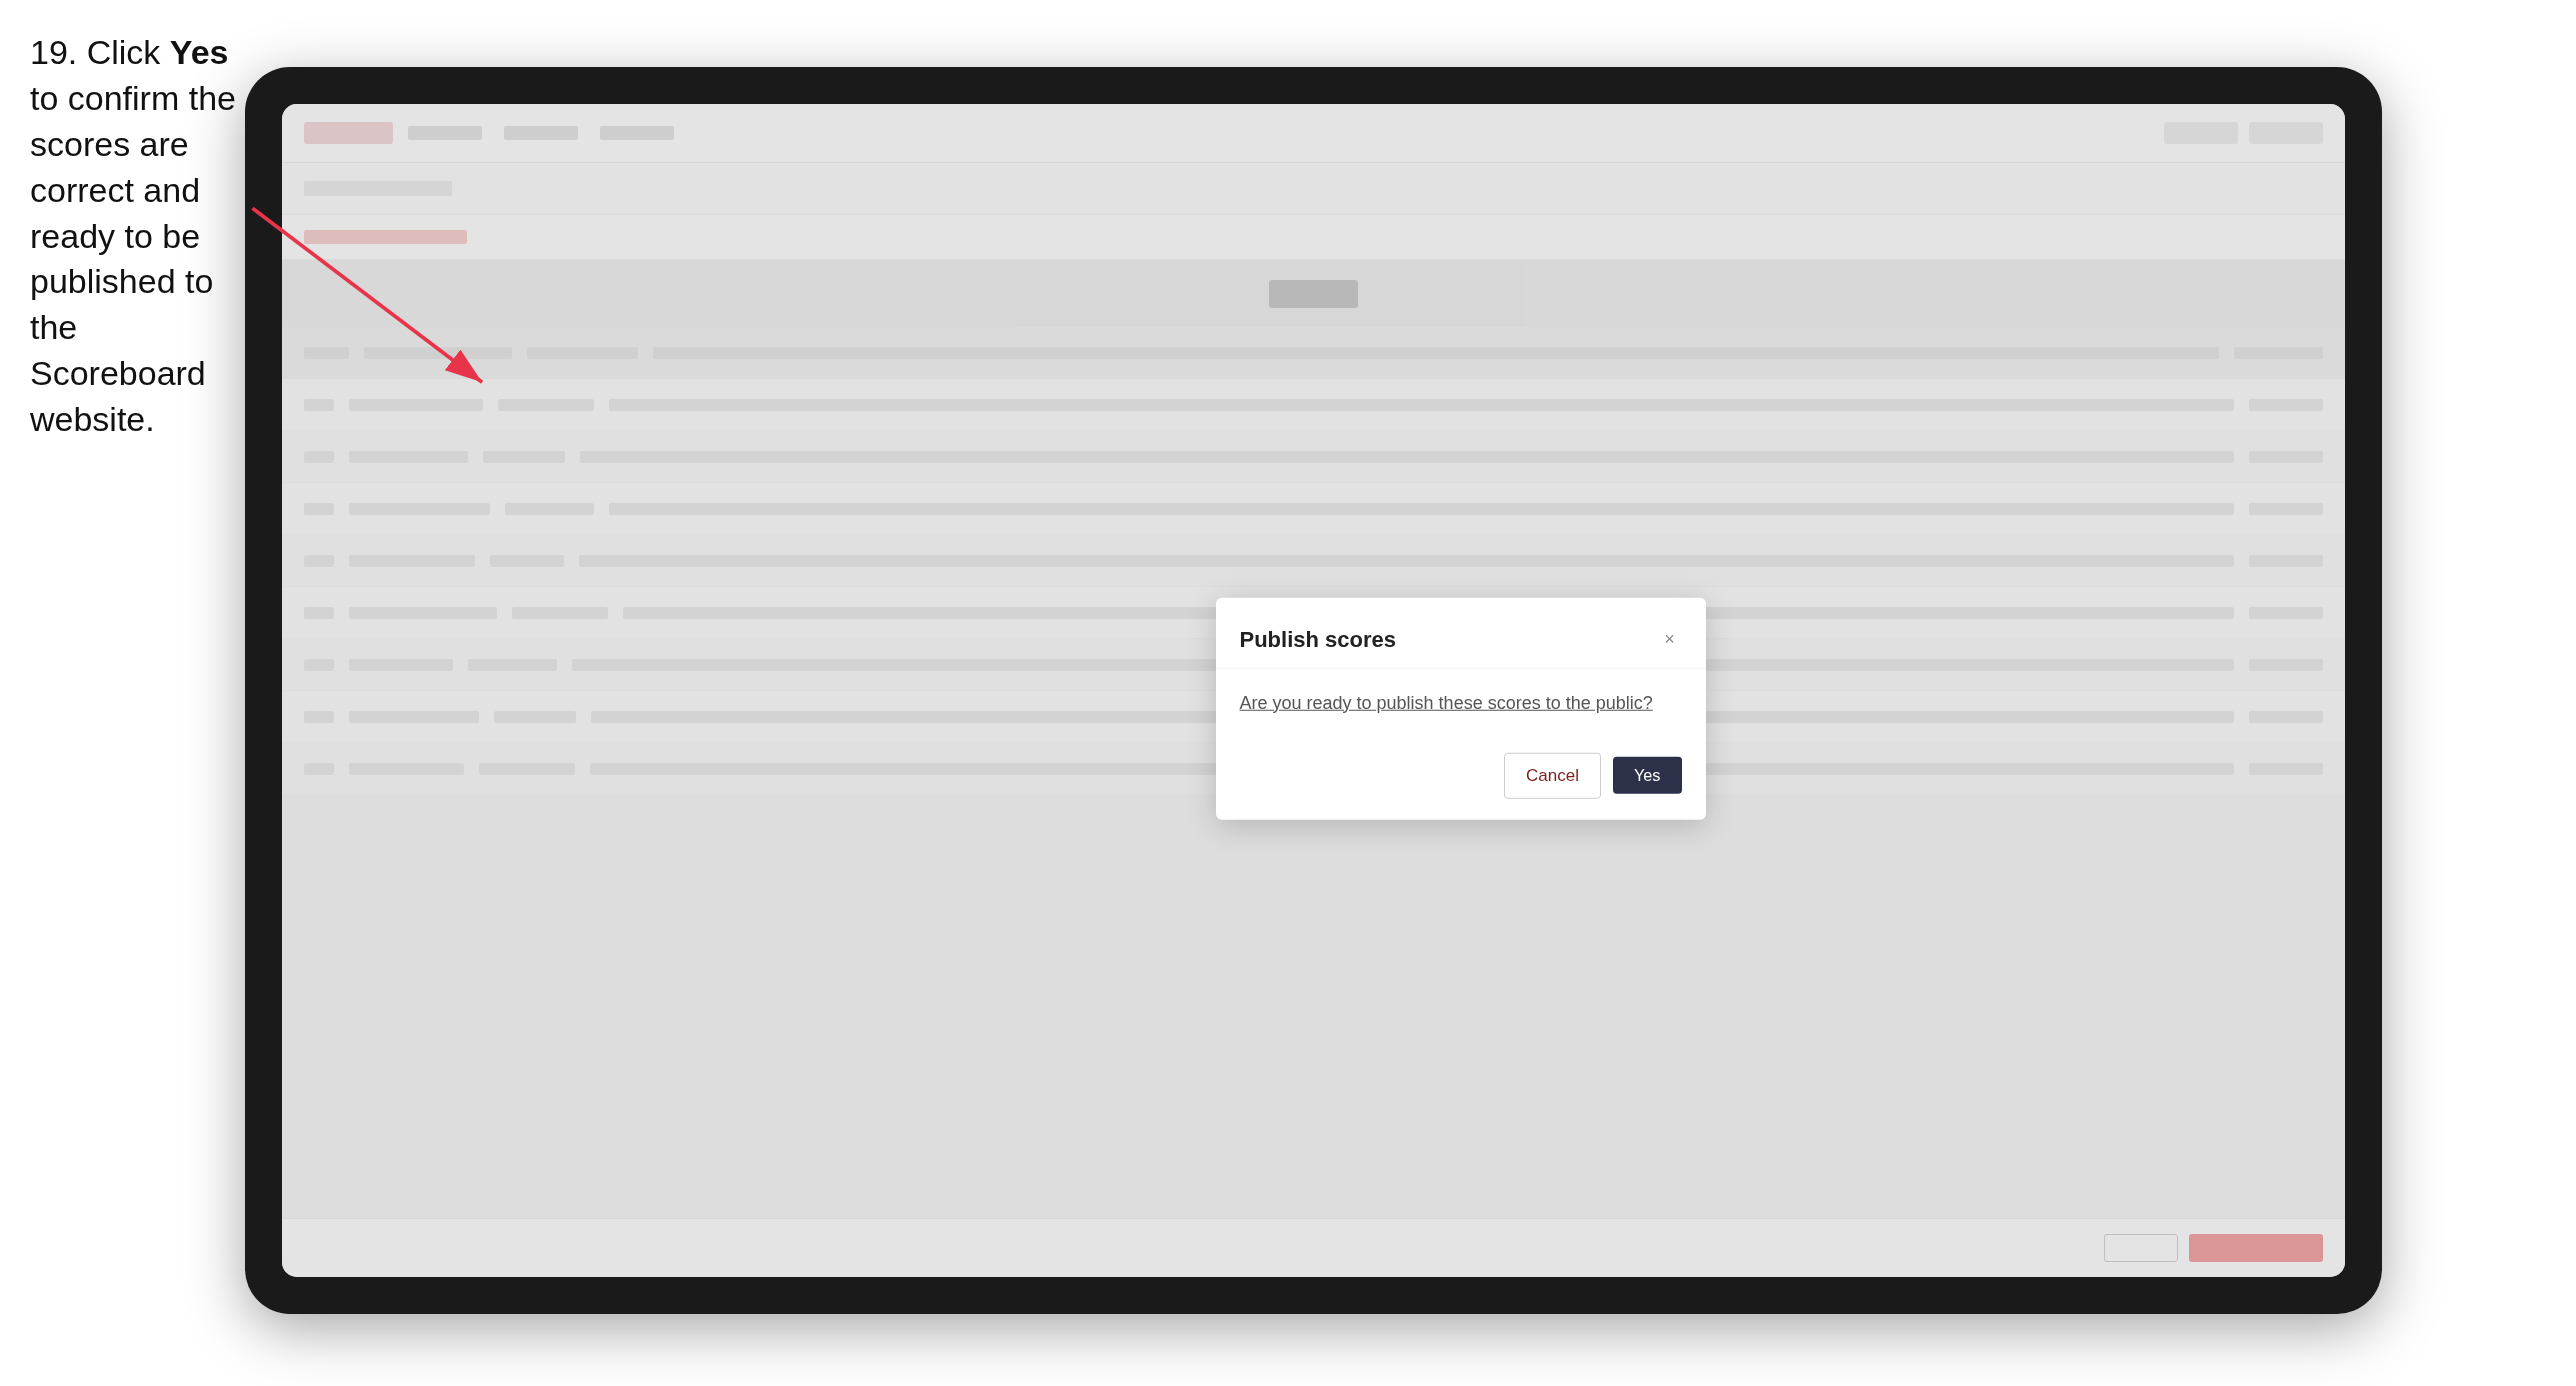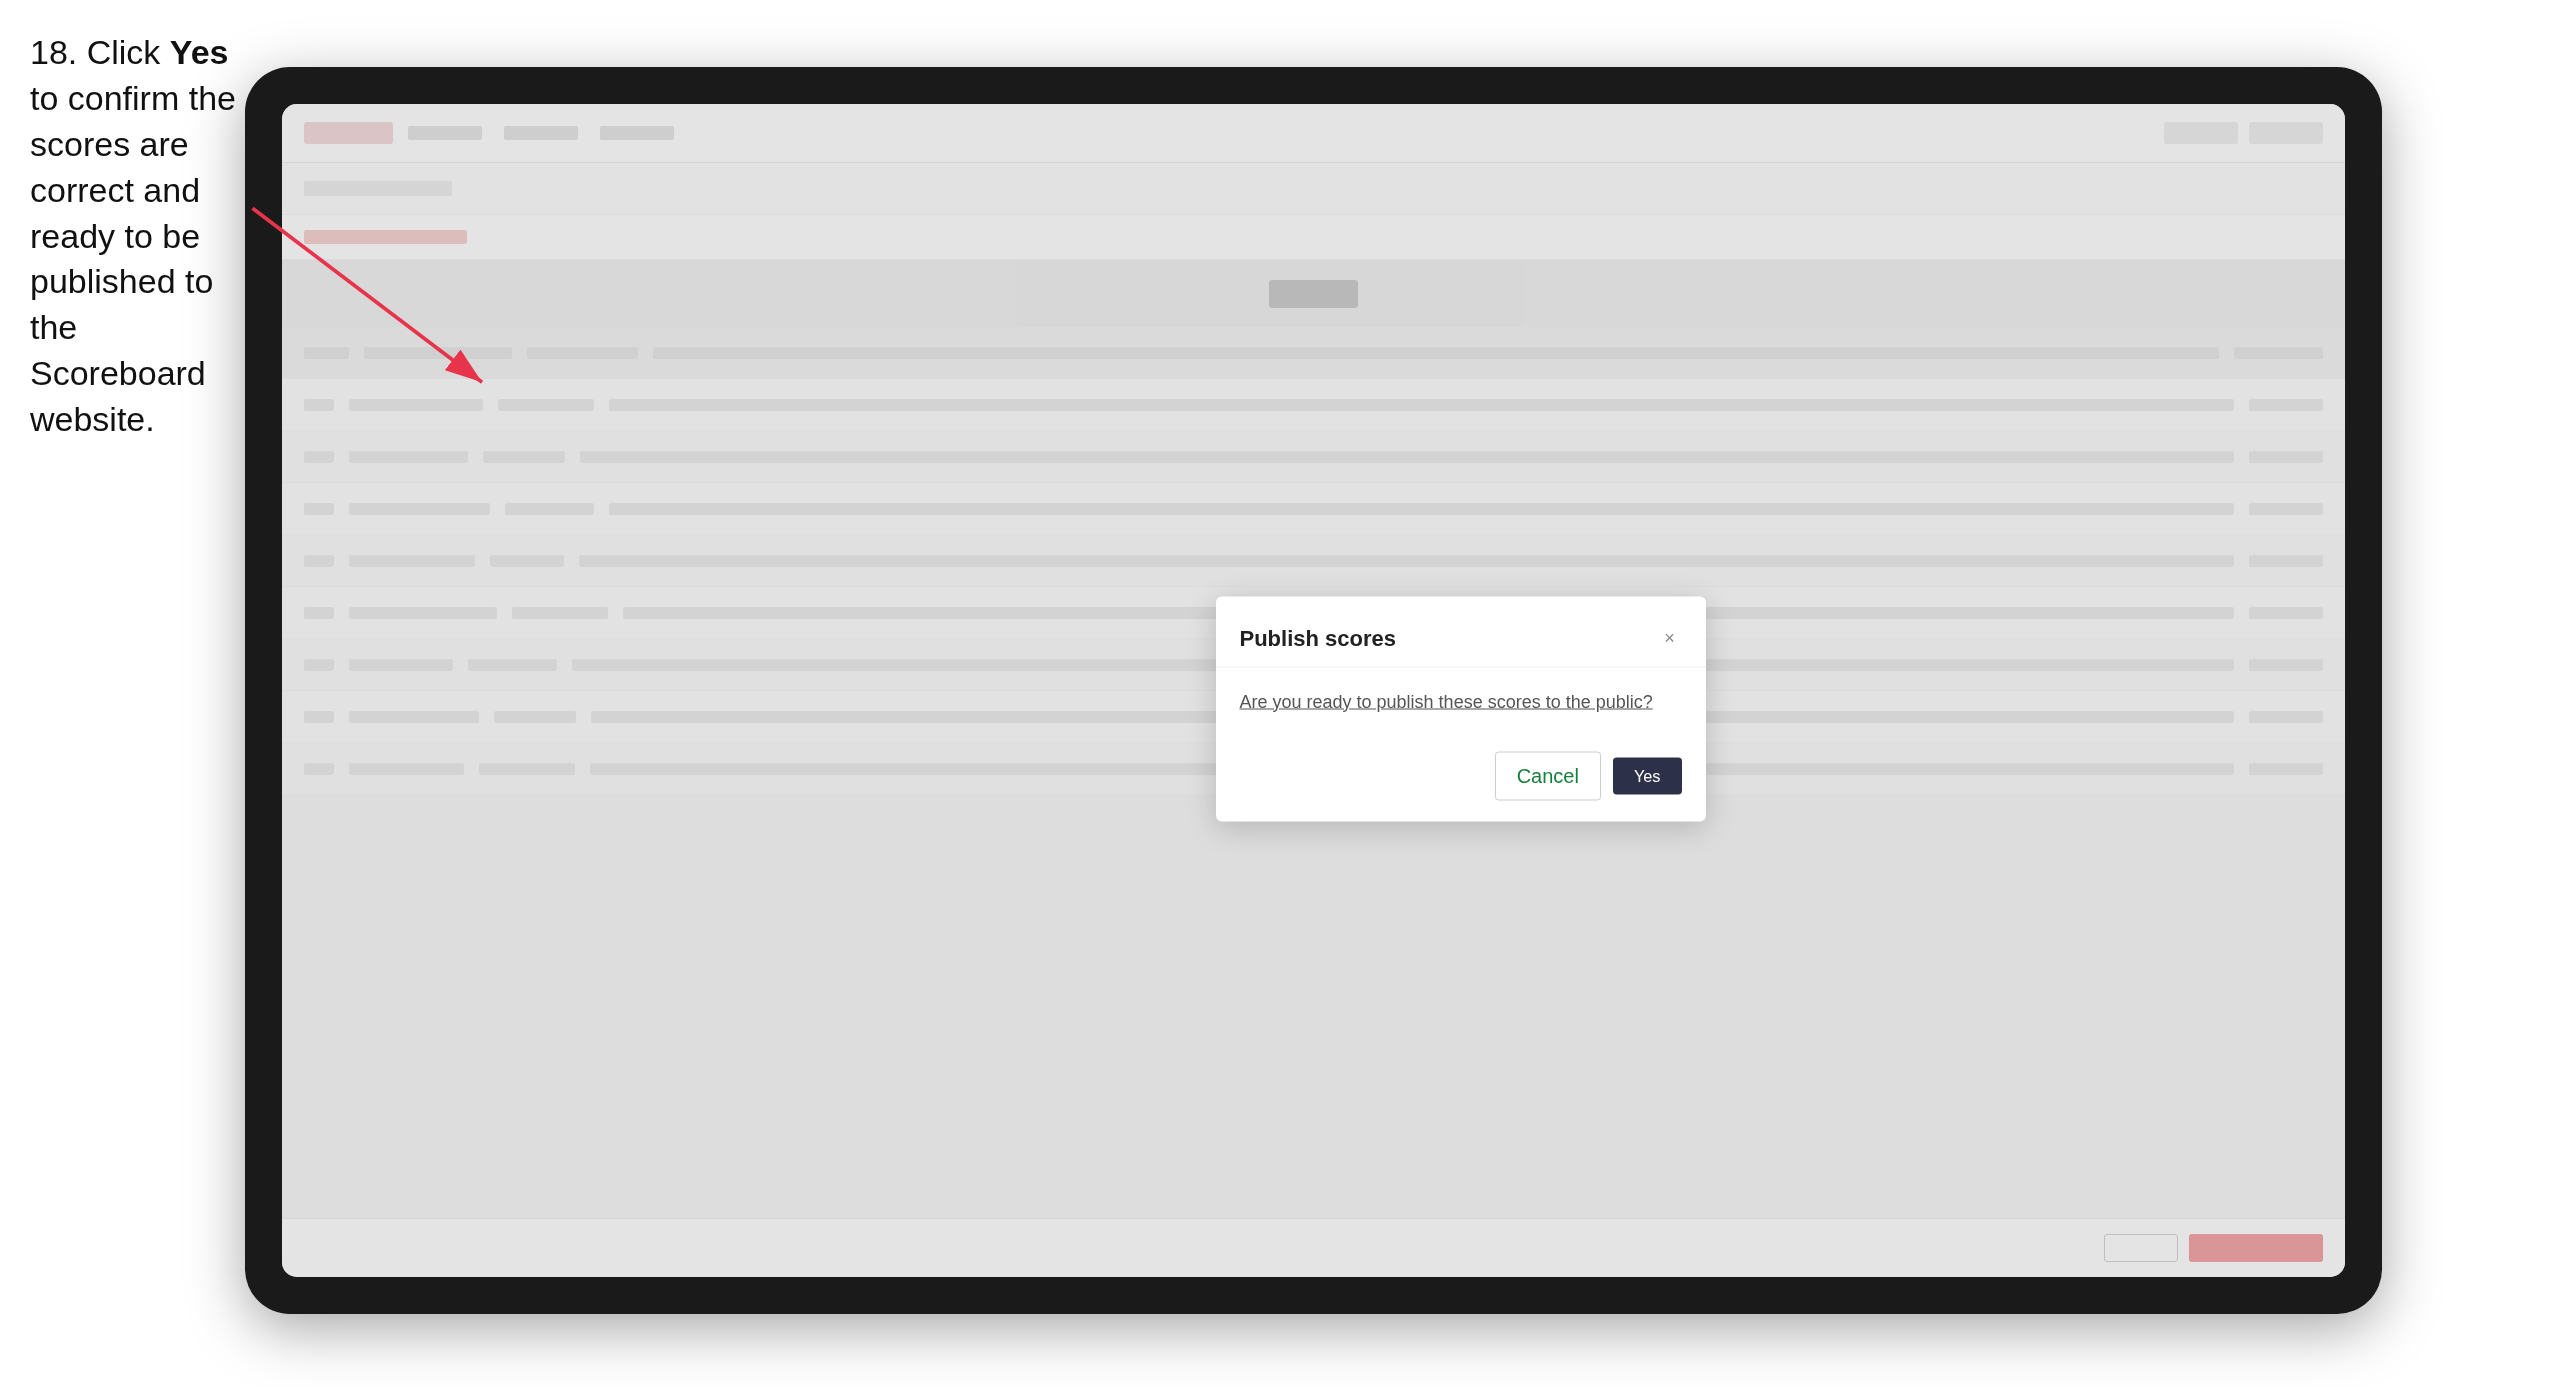--- a/index.html
+++ b/index.html
@@ -301,22 +301,22 @@
     .modal-footer {
       display: flex;
       align-items: center;
       justify-content: flex-end;
       gap: 12px;
       padding: 15px 24px 21px 24px;
     }
 
     .btn-cancel {
       padding: 12px 21px;
-      font-size: 20px;
-      color: #15803d;
+      font-size: 17px;
+      color: #7f1d1d;
       background: #ffffff;
       border: 0.7px solid #cccccc;
       border-radius: 3.7px;
       cursor: pointer;
     }
 
     .btn-yes {
       padding: 9px 21px;
       font-size: 16.3px;
       color: #ffffff;
@@ -338,21 +338,21 @@
 
     .arrow-container svg {
       width: 100%;
       height: 100%;
     }
   </style>
 </head>
 <body>
 
 <div class="instruction-text">
-  <span>18.</span><span> Click </span><strong>Yes</strong><span> to confirm the scores are correct and ready to be published to the Scoreboard website.</span>
+  <span>19.</span><span> Click </span><strong>Yes</strong><span> to confirm the scores are correct and ready to be published to the Scoreboard website.</span>
 </div>
 
 <div class="tablet-frame">
   <div class="tablet-screen">
 
     <div class="top-bar">
       <div class="top-bar-logo"></div>
       <div class="top-bar-nav">
         <div class="top-bar-nav-item"></div>
         <div class="top-bar-nav-item"></div>

